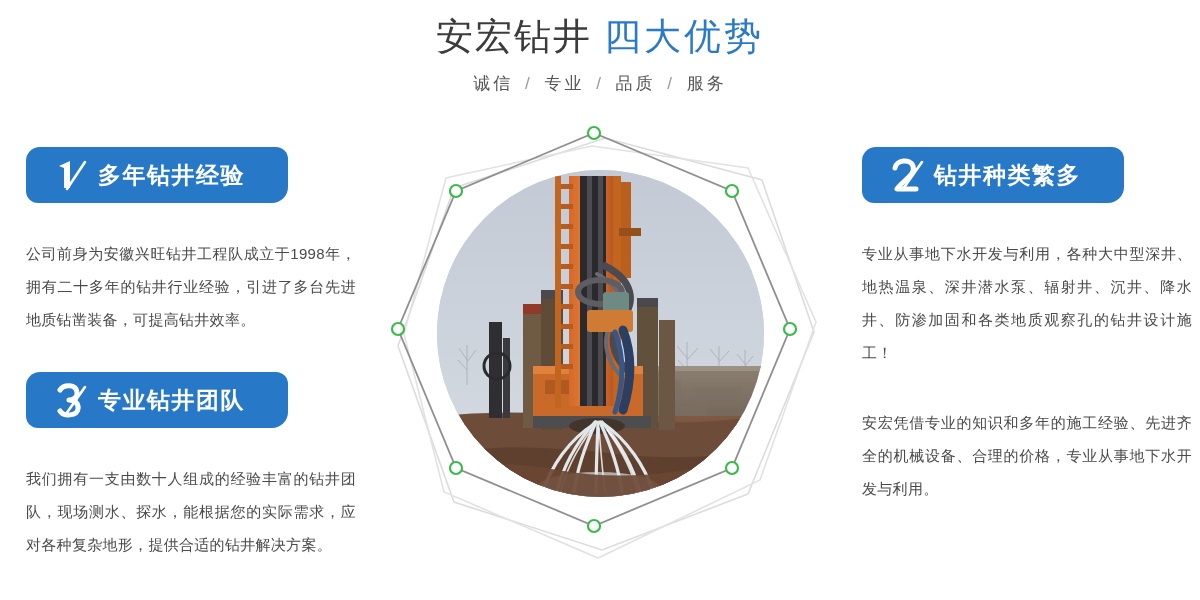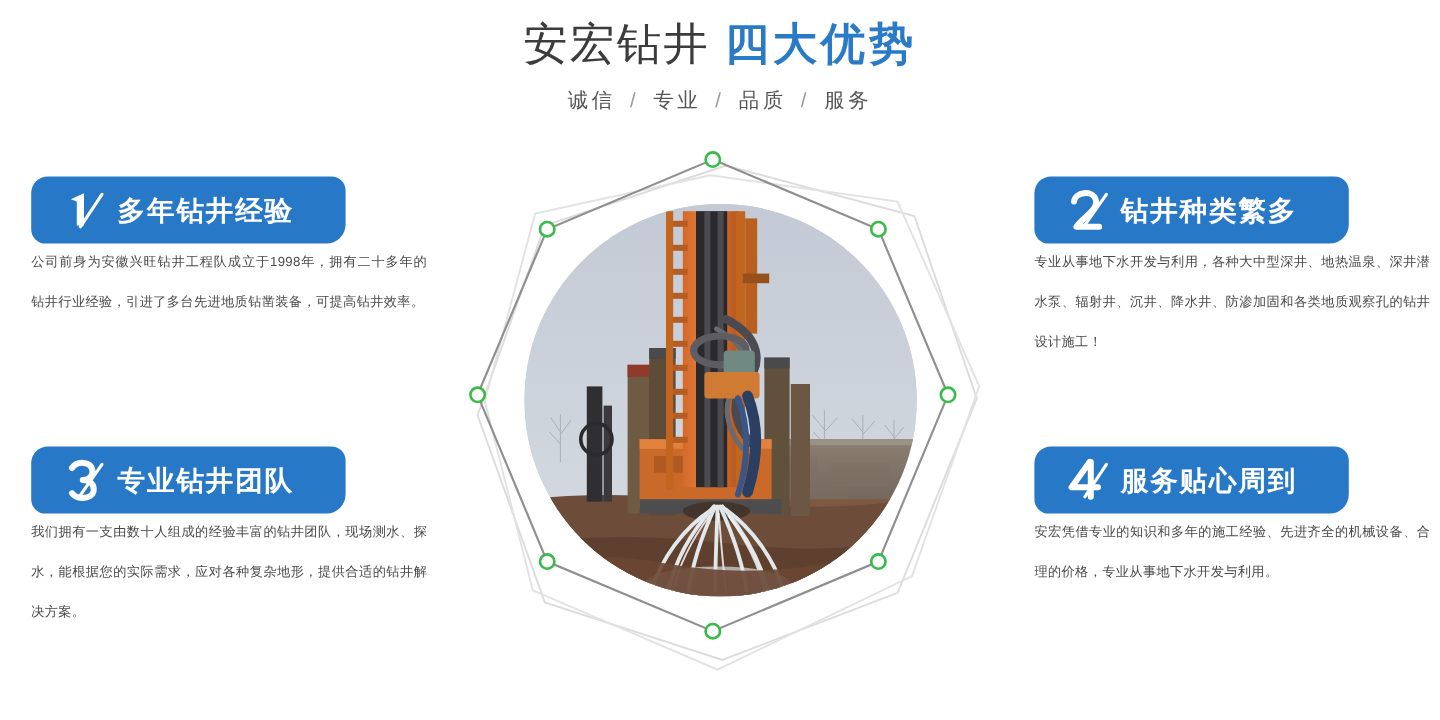--- a/index.html
+++ b/index.html
@@ -17,21 +17,21 @@
   .header{position:absolute;left:0;top:0;width:1200px;text-align:center;}
   .title-row{
     margin-top:14px;
     font-size:37px;
     font-weight:400;
     letter-spacing:2px;
     line-height:1.25;
     white-space:nowrap;
   }
   .title-main{color:#3c3c3c;}
-  .title-accent{color:#2a7ac8;font-weight:700;margin-left:12px;letter-spacing:3px;}
+  .title-accent{color:#2a7ac8;font-weight:400;margin-left:12px;letter-spacing:3px;}
   .subtitle{
     margin-top:12px;
     font-size:17px;
     color:#555555;
     letter-spacing:3px;
   }
   .subtitle .sep{color:#9a9a9a;margin:0 4px;}
 
   
   .center-art{
@@ -80,22 +80,22 @@
   .badge-num svg{display:block;}
   .badge-text{
     font-size:23px;
     font-weight:700;
     letter-spacing:1.5px;
     white-space:nowrap;
     line-height:1;
   }
 
   .body-text{
-    margin-top:0;
-    font-size:11px;
+    margin-top:34px;
+    font-size:15px;
     line-height:33px;
     color:#4a4a4a;
     letter-spacing:0.3px;
     width:330px;
     text-align:justify;
   }
 </style>
 </head>
 <body>
 
@@ -295,27 +295,18 @@
             <path d="M7 13 C8 5 22 3 25 11 C28 20 14 26 9 34 L28 34" fill="none" stroke="#ffffff" stroke-width="5" stroke-linecap="round" stroke-linejoin="round"></path>
             <path d="M34 7 L15 34" stroke="#ffffff" stroke-width="2.6" stroke-linecap="round"></path>
           </svg>
         </span>
         <span class="badge-text">钻井种类繁多</span>
       </div>
       <div class="body-text">专业从事地下水开发与利用，各种大中型深井、地热温泉、深井潜水泵、辐射井、沉井、降水井、防渗加固和各类地质观察孔的钻井设计施工！</div>
     </div>
 
     <div class="card" style="top:372px;">
-      <div class="badge">
-        <span class="badge-num">
-          <svg width="40" height="40" viewBox="0 0 40 40">
-            <path d="M20 5 L5 26 L27 26 M21 5 L21 34" fill="none" stroke="#ffffff" stroke-width="5" stroke-linecap="round" stroke-linejoin="round"></path>
-            <path d="M34 7 L16 34" stroke="#ffffff" stroke-width="2.6" stroke-linecap="round"></path>
-          </svg>
-        </span>
-        <span class="badge-text">服务贴心周到</span>
-      </div>
       <div class="body-text">安宏凭借专业的知识和多年的施工经验、先进齐全的机械设备、合理的价格，专业从事地下水开发与利用。</div>
     </div>
 
   </div>
 
 </div>
 
 </body></html>

